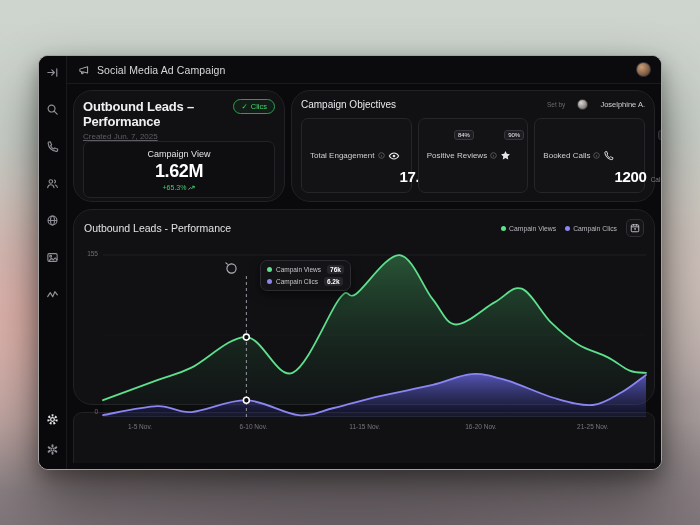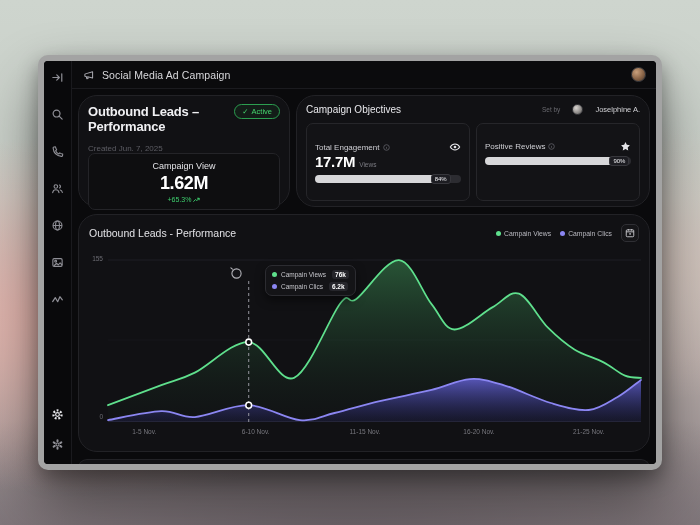--- a/index.html
+++ b/index.html
@@ -9,21 +9,21 @@
     background:
       radial-gradient(90% 55% at 12% 60%, rgba(233,179,171,.95), rgba(233,179,171,0) 62%),
       radial-gradient(60% 45% at 88% 50%, rgba(221,198,189,.75), rgba(221,198,189,0) 60%),
       radial-gradient(120% 40% at 50% 104%, rgba(104,95,101,.95), rgba(104,95,101,0) 72%),
       linear-gradient(180deg,#ced5ce 0%,#c8cec7 38%,#b9aeab 68%,#8e8487 100%);
   }
   .window {
     position:absolute; left:38px; top:55px; width:624px; height:415px;
     background:#0a0a0c; border-radius:10px; overflow:hidden; display:flex;
     box-shadow:0 30px 60px rgba(0,0,0,.45), 0 8px 20px rgba(0,0,0,.35);
-    border:6px solid #a3a3a3;
+    border:1px solid #a3a3a3;
   }
   
   .sidebar { width:28px; background:#09090b; border-right:1px solid #1a1a1e; display:flex; flex-direction:column; align-items:center; flex-shrink:0; }
   .side-btn { width:24px; height:24px; display:flex; align-items:center; justify-content:center; color:#8f8f96; cursor:pointer; border-radius:5px; }
   .side-btn.top { margin-top:3px; height:26px; }
   .side-nav { display:flex; flex-direction:column; gap:13px; margin-top:12px; align-items:center; }
   .side-bottom { margin-top:auto; display:flex; flex-direction:column; gap:6px; align-items:center; padding-bottom:8px; }
   .side-btn.bright { color:#e6e6ea; }
   
   .main { flex:1; display:flex; flex-direction:column; min-width:0; }
@@ -33,53 +33,53 @@
     background:radial-gradient(circle at 35% 32%, #c9a07c, #8a6548 55%, #4e3a2c 95%); border:1px solid #3a3a3e; }
   .content { flex:1; background:#0a0a0c; padding:6px; display:flex; flex-direction:column; gap:7px; overflow:hidden; }
   .card { background:#111114; border:1px solid #222226; border-radius:19px; }
   .row1 { display:flex; gap:6px; height:112px; flex-shrink:0; }
   
   .perf { width:212px; padding:8px 9px; display:flex; flex-direction:column; flex-shrink:0; }
   .perf-head { display:flex; align-items:flex-start; gap:6px; }
   .perf-title { font-size:13px; font-weight:bold; color:#f0f0f3; letter-spacing:-.2px; }
   .badge-active { margin-left:auto; display:flex; align-items:center; gap:3px; font-size:7.5px; color:#45d56e;
     border:1px solid #2c9e50; background:rgba(52,199,89,.07); border-radius:9px; padding:2px 7px; flex-shrink:0; }
-  .perf-sub { font-size:8px; color:#5d5d64; margin-top:10px; }
+  .perf-sub { font-size:8px; color:#5d5d64; margin-top:3px;text-decoration:underline; }
   .stats { display:flex; gap:6px; margin-top:auto; }
   .stat { flex:1; background:#0e0e10; border:1px solid #242428; border-radius:7px; padding:7px 4px 6px;
     display:flex; flex-direction:column; align-items:center; gap:2px; }
   .stat-label { font-size:9px; color:#e2e2e6; }
   .stat-value { font-size:18px; font-weight:bold; color:#ffffff; letter-spacing:-.4px; }
   .stat-change { font-size:7px; color:#3ecf6e; display:flex; align-items:center; gap:2px; }
   
   .objectives { flex:1; padding:8px 9px; display:flex; flex-direction:column; min-width:0; }
   .obj-head { display:flex; align-items:center; }
   .obj-title { font-size:10px; color:#e8e8ec; }
   .obj-owner { margin-left:auto; display:flex; align-items:center; gap:12px; }
   .setby { font-size:6.5px; color:#68686e; }
   .owner-avatar { width:11px; height:11px; border-radius:50%;
     background:radial-gradient(circle at 35% 32%, #d8d4d0, #8d8a88 60%, #4c4a48); border:1px solid #3a3a3e; }
   .owner-name { font-size:7.5px; color:#d2d2d6; }
   .obj-cards { display:flex; gap:6px; margin-top:8px; flex:1; }
-  .obj-card { flex:1; background:#131316; border:1px solid #26262a; border-radius:7px; padding:17px 8px;
-    display:flex; flex-direction:column; min-width:0; }
+  .obj-card { flex:1; background:#131316; border:1px solid #26262a; border-radius:7px; padding:7px 8px;
+    display:flex; flex-direction:row; min-width:0; }
   .obj-card-top { display:flex; align-items:center; gap:3px; color:#cfcfd4; }
   .obj-label { font-size:8px; white-space:nowrap; }
   .obj-icon { margin-left:auto; color:#e4e4e8; display:flex; }
   .info { color:#5c5c62; display:flex; }
   .obj-value-row { margin-top:auto; display:flex; align-items:baseline; gap:4px; }
   .obj-value { font-size:15px; font-weight:bold; color:#ffffff; letter-spacing:-.3px; }
   .obj-unit { font-size:6.5px; color:#7b7b82; white-space:nowrap; }
   .track { position:relative; height:8px; border-radius:4px; background:#2c2c31; margin-top:5px; }
   .fill { height:100%; border-radius:4px; background:#d7d7d9; }
   .chip { position:absolute; top:50%; transform:translateY(-50%); margin-left:-7px;
     background:#1d1d22; border:1px solid #37373c; border-radius:3px; padding:0px 3px;
     font-size:6px; color:#ededf0; line-height:8px; white-space:nowrap; }
   
-  .chart-card { height:238px; position:relative; flex-shrink:0; }
+  .chart-card { height:196px; position:relative; flex-shrink:0; }
   .chart-head { display:flex; align-items:center; padding:9px 10px 0; gap:8px; }
   .chart-title { font-size:10.5px; color:#e2e2e6; }
   .legend { margin-left:auto; display:flex; align-items:center; gap:9px; }
   .leg-item { display:flex; align-items:center; gap:3px; cursor:pointer; }
   .dot { width:5px; height:5px; border-radius:50%; }
   .dot-views { background:#5fe08d; }
   .dot-clics { background:#8b86f2; }
   .leg-label { font-size:6.8px; color:#b9b9c0; }
   .cal-btn { width:18px; height:18px; border:1px solid #2f2f34; border-radius:5px; display:flex;
     align-items:center; justify-content:center; color:#c9c9ce; cursor:pointer; background:#151518; }
@@ -177,21 +177,21 @@
 
     <div class="content">
 
       <div class="row1">
 
         <section class="card perf">
           <div class="perf-head">
             <span class="perf-title">Outbound Leads – Performance</span>
             <span class="badge-active">
               <span>✓</span>
-              <span>Active</span>
+              <span>Clics</span>
             </span>
           </div>
           <div class="perf-sub">Created Jun. 7, 2025</div>
           <div class="stats">
             <div class="stat">
               <span class="stat-label">Campaign View</span>
               <span class="stat-value">1.62M</span>
               <span class="stat-change">
                 <span>+65.3%</span>
                 <svg width="7" height="6" viewBox="0 0 8 6" fill="none" stroke="#3ecf6e" stroke-width="1.1" stroke-linecap="round" stroke-linejoin="round">
@@ -254,20 +254,44 @@
                       <path d="M7 1.4l1.7 3.5 3.9.6-2.8 2.7.7 3.9L7 10.2l-3.5 1.9.7-3.9L1.4 5.5l3.9-.6z"></path>
                     </svg>
                 </span>
               </div>
               <div class="track">
                 <div class="fill" style="width: 90%;"></div>
                 <span class="chip" style="left: 90%;">90%</span>
               </div>
             </div>
 
+            <div class="obj-card">
+              <div class="obj-card-top">
+                <span class="obj-label">Booked Calls</span>
+                <span class="info">
+                    <svg width="7" height="7" viewBox="0 0 8 8" fill="none" stroke="currentColor" stroke-width="1">
+                      <circle cx="4" cy="4" r="3.2"></circle>
+                      <path d="M4 3.6v1.8M4 2.3v.1"></path>
+                    </svg>
+                  </span>
+                <span class="obj-icon">
+                  <svg width="11" height="11" viewBox="0 0 14 14" fill="none" stroke="currentColor" stroke-width="1.2" stroke-linejoin="round">
+                      <path d="M3.2 2.2 4.8 2c.3 1.2.7 2.2 1.3 3.1L4.9 6.3c.8 1.5 1.9 2.6 3.4 3.4l1.2-1.2c.9.6 1.9 1 3.1 1.3l-.2 1.6c-.1.6-.6 1-1.2.9C6.3 11.7 2.8 8.2 2.3 3.4c-.1-.6.3-1.1.9-1.2z"></path>
+                    </svg>
+                </span>
+              </div>
+              <div class="obj-value-row">
+                <span class="obj-value">1200</span>
+                <span class="obj-unit">Calls</span>
+              </div>
+              <div class="track">
+                <div class="fill" style="width: 65%;"></div>
+                <span class="chip" style="left: 65%;">65%</span>
+              </div>
+            </div>
 
           </div>
         </section>
       </div>
 
       <section class="card chart-card">
         <div class="chart-head">
           <span class="chart-title">Outbound Leads - Performance</span>
           <div class="legend">
             <span class="leg-item">

